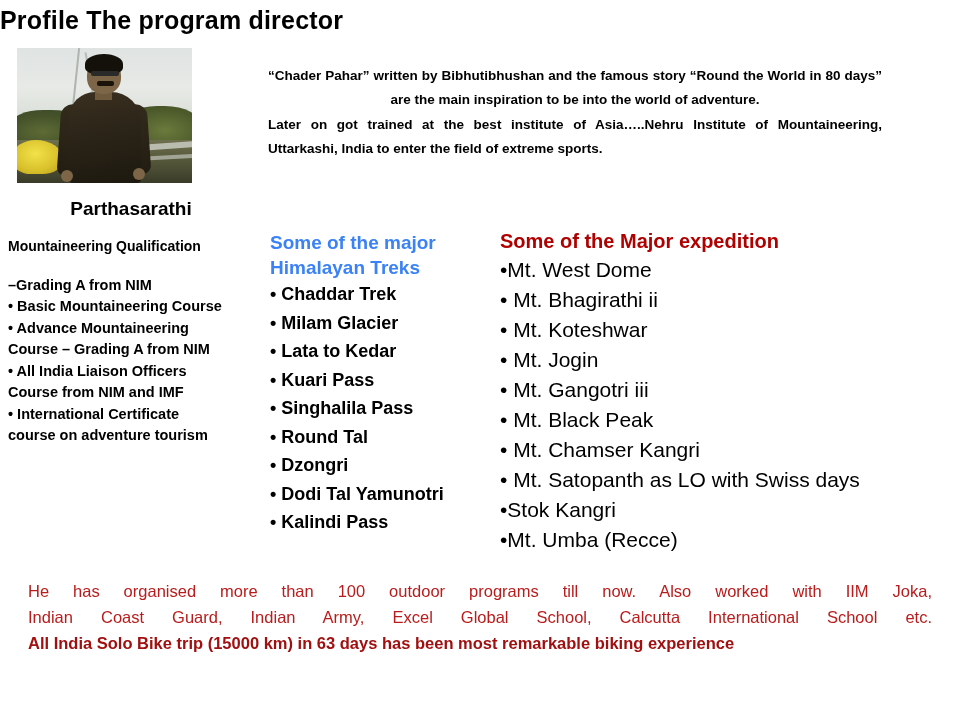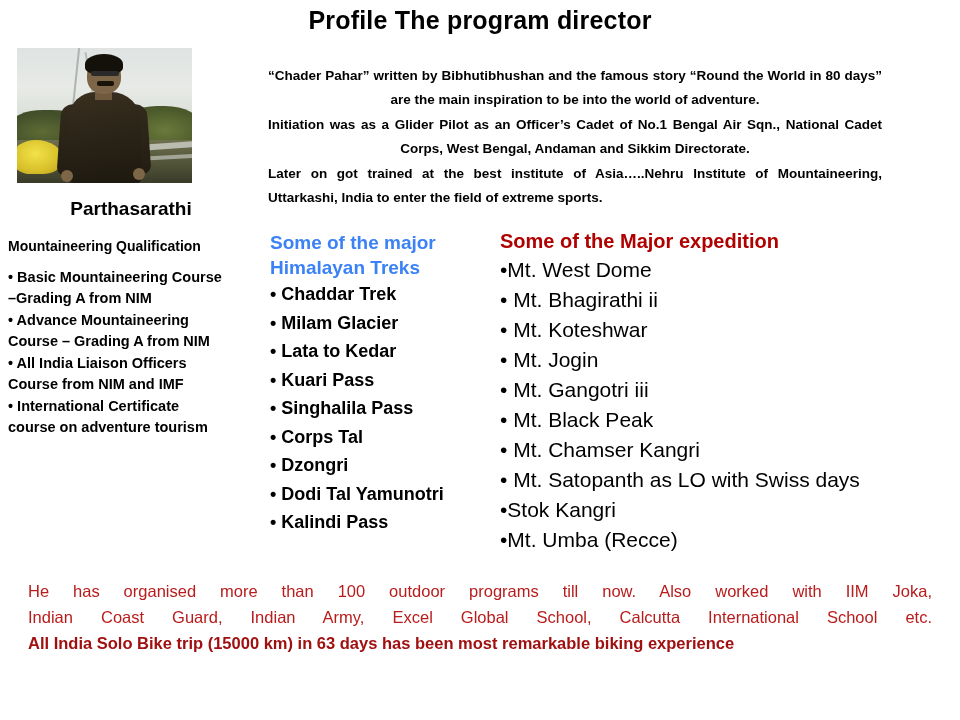--- a/index.html
+++ b/index.html
@@ -15,21 +15,21 @@
     font-family: "Liberation Sans", sans-serif;
     color: #000000;
   }
 
   
   #slide-title {
     position: absolute;
     left: 0;
     top: 6px;
     width: 960px;
-    text-align: center;
+    text-align: left;
     font-size: 25px;
     font-weight: 600;
     letter-spacing: 0.2px;
     color: #000;
   }
 
   
   #photo-frame {
     position: absolute;
     left: 17px;
@@ -158,21 +158,21 @@
     top: 236px;
     width: 252px;
     font-size: 14.5px;
     line-height: 21.5px;
     font-weight: 700;
     color: #000;
   }
   #qual-col .head {
     font-size: 14px;
     font-weight: 700;
-    margin-bottom: 9px;
+    margin-bottom: 17px;
   }
   #qual-col .line { white-space: nowrap; }
 
   
   #treks-col {
     position: absolute;
     left: 270px;
     top: 230px;
     width: 222px;
   }
@@ -258,45 +258,44 @@
   <div class="head"></div>
   <div class="hair"></div>
   <div class="glasses"></div>
   <div class="mustache"></div>
 </div>
 
 <div id="person-name">Parthasarathi</div>
 
 <div id="intro-block">
   <p class="justify-center">“Chader Pahar” written by Bibhutibhushan and the famous story “Round the World in 80 days” are the main inspiration to be into the world of adventure.</p>
-  <p class="justify-center">Initiation was as a Glider Pilot as an Officer’s Cadet of No.1 Bengal Air Sqn., National Cadet Corps, West Bengal, Andaman and Sikkim Directorate.</p>
   <p class="justify-left">Later on got trained at the best institute of Asia…..Nehru Institute of Mountaineering, Uttarkashi, India to enter the field of extreme sports.</p>
 </div>
 
 <div id="qual-col">
   <div class="head">Mountaineering  Qualification</div>
+  <div class="line">–Grading A from NIM</div>
   <div class="line">• Basic Mountaineering Course</div>
-  <div class="line">–Grading A from NIM</div>
   <div class="line">• Advance Mountaineering</div>
   <div class="line">Course – Grading A from NIM</div>
   <div class="line">• All India Liaison  Officers</div>
   <div class="line">Course from NIM and IMF</div>
   <div class="line">• International Certificate</div>
   <div class="line">course on adventure tourism</div>
 </div>
 
 <div id="treks-col">
   <div class="hdr">Some of the major</div>
   <div class="hdr">Himalayan Treks</div>
   <div class="item">• Chaddar Trek</div>
   <div class="item">• Milam Glacier</div>
   <div class="item">• Lata to Kedar</div>
   <div class="item">• Kuari Pass</div>
   <div class="item">• Singhalila Pass</div>
-  <div class="item">• Corps Tal</div>
+  <div class="item">• Round Tal</div>
   <div class="item">• Dzongri</div>
   <div class="item">• Dodi Tal Yamunotri</div>
   <div class="item">• Kalindi Pass</div>
 </div>
 
 <div id="exped-col">
   <div class="hdr">Some of the Major expedition</div>
   <div class="item">•Mt. West Dome</div>
   <div class="item">• Mt. Bhagirathi ii</div>
   <div class="item">• Mt. Koteshwar</div>

